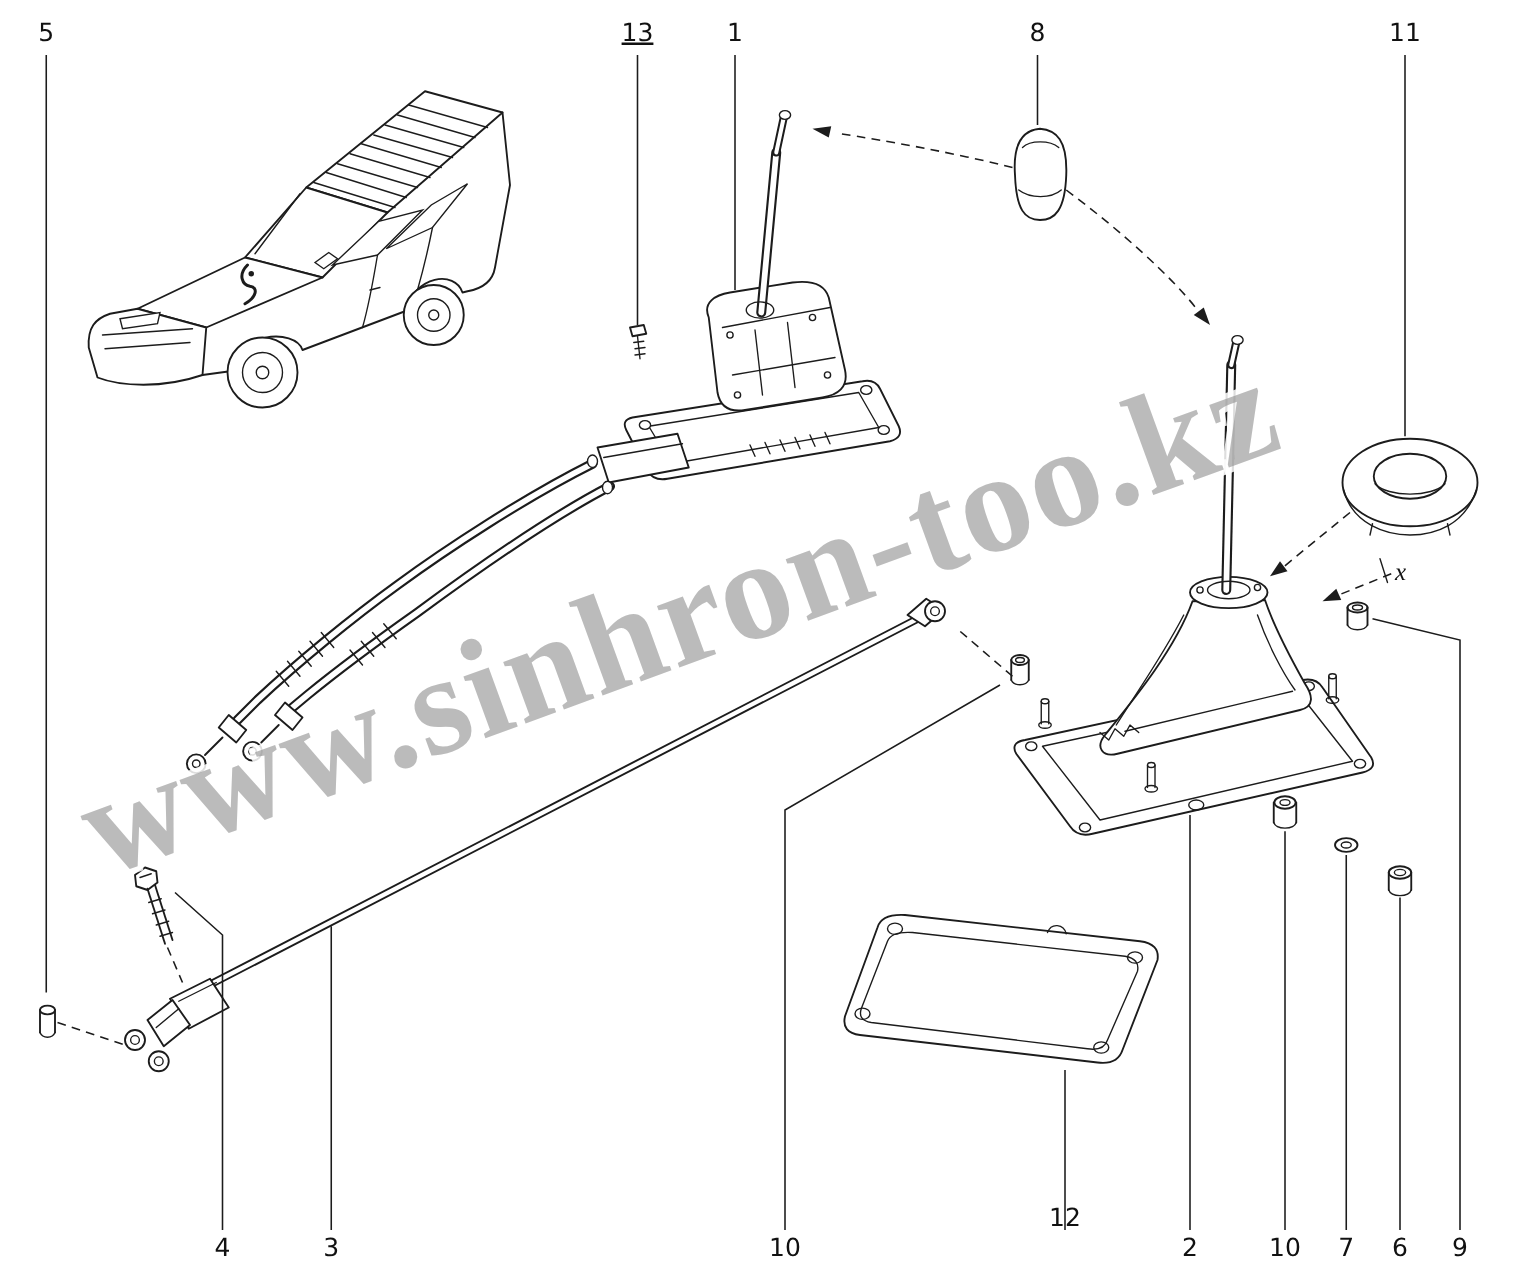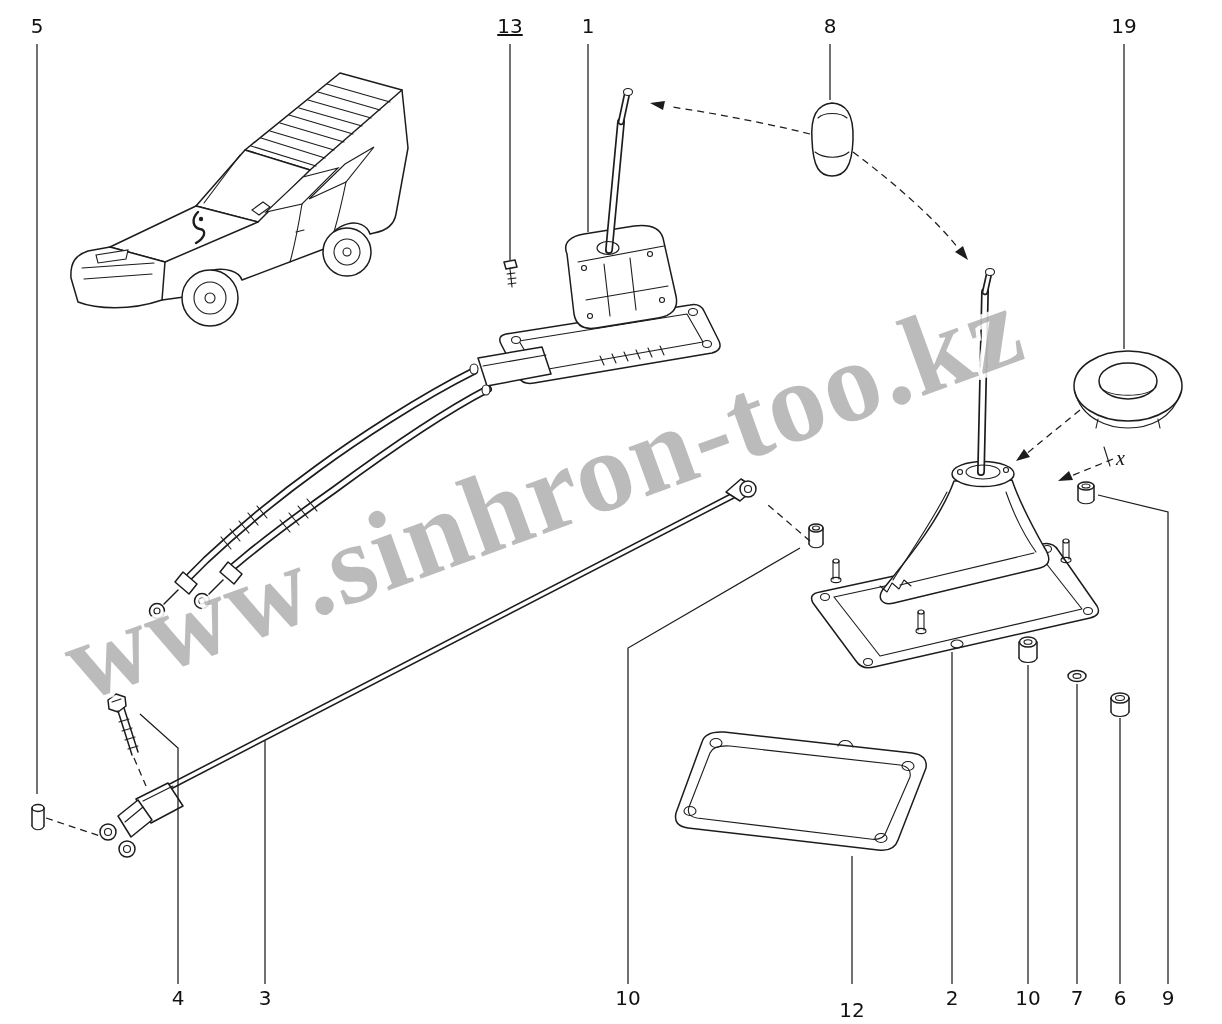--- a/index.html
+++ b/index.html
@@ -332,25 +332,25 @@
   </svg>
 
   <svg class="art" width="1222" height="1024" viewBox="0 0 1222 1024">
     <text class="wm" x="82" y="702" transform="rotate(-20 82 702)">www.sinhron-too.kz</text>
   </svg>
 
   <div class="callout" style="left:37px;   top:16px;">5</div>
   <div class="callout" style="left:510px;  top:16px;text-decoration:underline;">13</div>
   <div class="callout" style="left:588px;  top:16px;">1</div>
   <div class="callout" style="left:830px;  top:16px;">8</div>
-  <div class="callout" style="left:1124px; top:16px;">19</div>
+  <div class="callout" style="left:1124px; top:16px;">11</div>
   <div class="callout" style="left:178px;  top:988px;">4</div>
   <div class="callout" style="left:265px;  top:988px;">3</div>
   <div class="callout" style="left:628px;  top:988px;">10</div>
-  <div class="callout" style="left:852px;  top:964px;margin-top:36px;">12</div>
+  <div class="callout" style="left:852px;  top:964px;">12</div>
   <div class="callout" style="left:952px;  top:988px;">2</div>
   <div class="callout" style="left:1028px; top:988px;">10</div>
   <div class="callout" style="left:1077px; top:988px;">7</div>
   <div class="callout" style="left:1120px; top:988px;">6</div>
   <div class="callout" style="left:1168px; top:988px;">9</div>
 
   <div class="dim-label" style="left:1116px; top:448px;">x</div>
 </div>
 
 </body></html>

